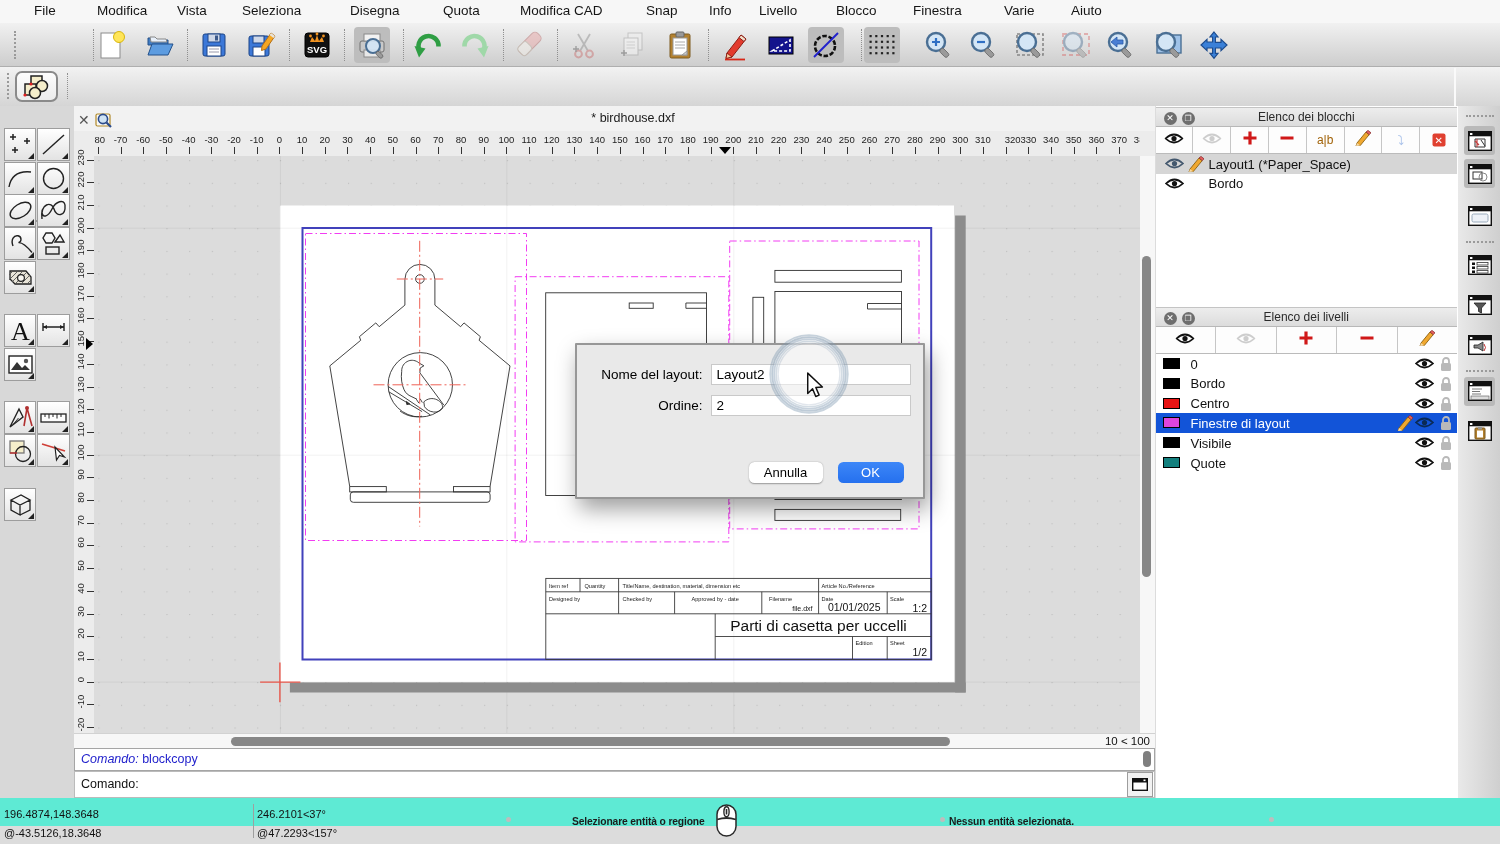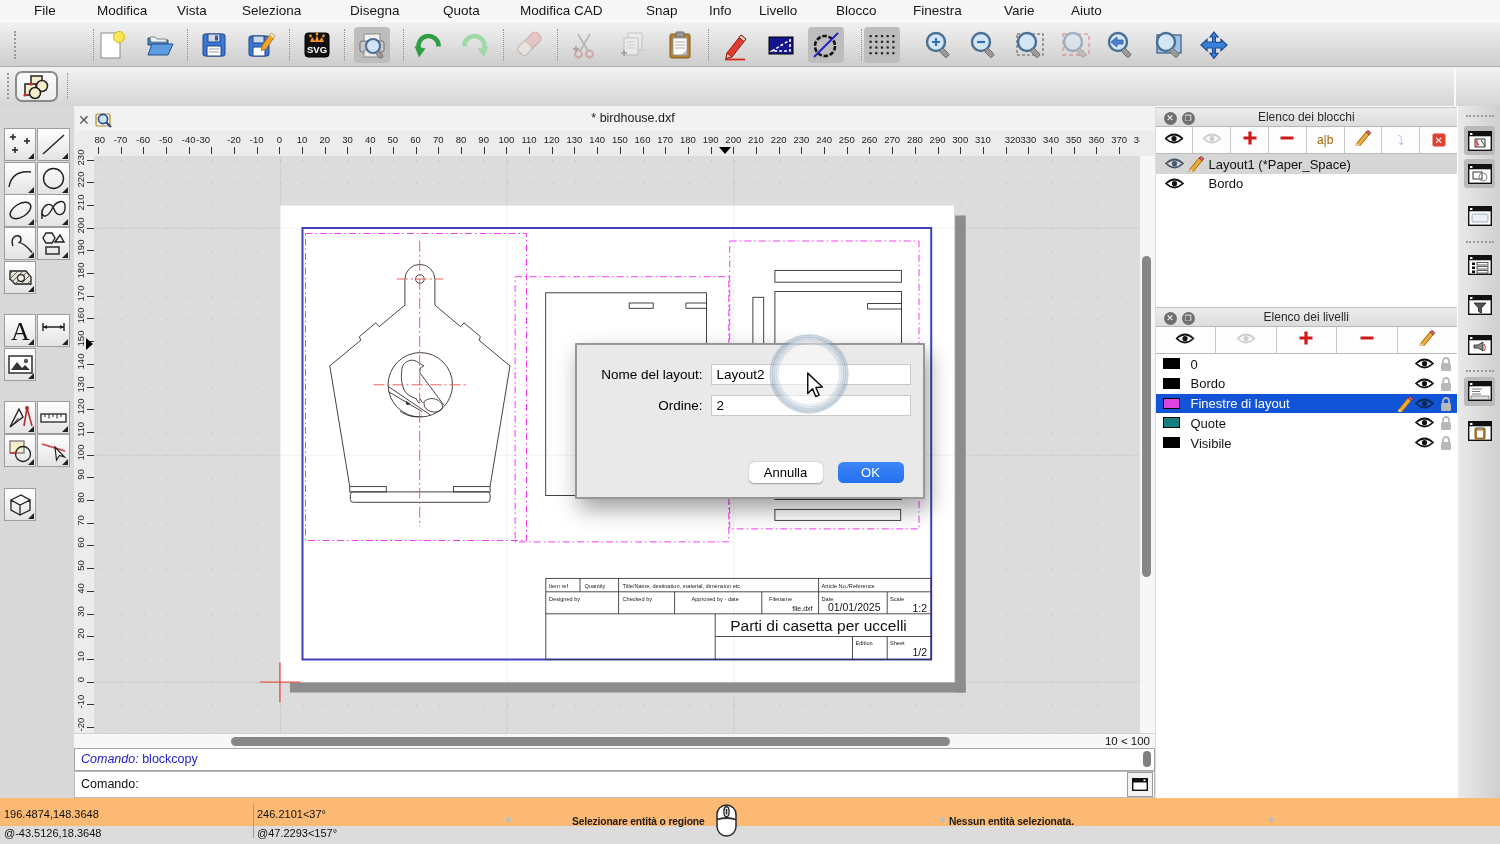--- a/index.html
+++ b/index.html
@@ -64,21 +64,21 @@
   .ptb:last-child { border-right:none; }
   .prow { position:relative; height:19.8px; font-size:13px; color:#111; }
   .prow.sel { background:#d6d6d6; }
   .prow.bluesel { background:#1254d8; color:#fff; }
 
   #rightstrip { position:absolute; left:1457px; top:106px; width:43px; height:692px; background:linear-gradient(90deg,#e9e9e9,#cfcfcf); border-left:1px solid #fff; }
   .wbtn { position:absolute; left:6px; width:31px; height:29px; border-radius:3px; }
   .wbtn.on { background:#b9b9b9; }
 
   
-  #statusbar { position:absolute; left:0; top:798px; width:1500px; height:28px; background:#fdba74; font-size:11px; color:#111; }
+  #statusbar { position:absolute; left:0; top:798px; width:1500px; height:28px; background:#5eead4; font-size:11px; color:#111; }
 
   
   #dialog { position:absolute; left:574.5px; top:342.5px; width:350px; height:156px; background:#e9e9e9;
             border:2px solid #979797; border-radius:1px; box-shadow:4px 10px 22px rgba(0,0,0,0.38); }
   #dialog .lab { position:absolute; font-size:13.5px; color:#000; text-align:right; }
   #dialog .inp { position:absolute; background:#fff; border:1px solid #c9c9c9; font-size:13.5px; color:#000; padding-left:5px; }
   #btn-annulla { position:absolute; left:172px; top:117px; width:74px; height:21px; background:#fff; border-radius:5.5px;
                  box-shadow:0 0.5px 1.5px rgba(0,0,0,0.35); font-size:13px; color:#000; text-align:center; line-height:21px; }
   #btn-ok { position:absolute; left:261px; top:117px; width:66px; height:21px; background:linear-gradient(#3d87f8,#2570ee); border-radius:5.5px;
             font-size:13px; color:#fff; text-align:center; line-height:21px; }
@@ -415,21 +415,21 @@
     <div class="rlab" style="left: 10.84px; top: 3px; width: 30px; text-align: center;">80</div>
     <div class="tick" style="left: 23.84px; top: 16px; width: 1px; height: 7px;"></div>
     <div class="rlab" style="left: 31.535px; top: 3px; width: 30px; text-align: center;">-70</div>
     <div class="tick" style="left: 46.535px; top: 16px; width: 1px; height: 7px;"></div>
     <div class="rlab" style="left: 54.23px; top: 3px; width: 30px; text-align: center;">-60</div>
     <div class="tick" style="left: 69.23px; top: 16px; width: 1px; height: 7px;"></div>
     <div class="rlab" style="left: 76.925px; top: 3px; width: 30px; text-align: center;">-50</div>
     <div class="tick" style="left: 91.925px; top: 16px; width: 1px; height: 7px;"></div>
     <div class="rlab" style="left: 99.62px; top: 3px; width: 30px; text-align: center;">-40</div>
     <div class="tick" style="left: 114.62px; top: 16px; width: 1px; height: 7px;"></div>
-    <div class="rlab" style="left: 122.315px; top: 3px; width: 30px; ">-30</div>
+    <div class="rlab" style="left: 122.315px; top: 3px; width: 30px; text-align: center;">-30</div>
     <div class="tick" style="left: 137.315px; top: 16px; width: 1px; height: 7px;"></div>
     <div class="rlab" style="left: 145.01px; top: 3px; width: 30px; text-align: center;">-20</div>
     <div class="tick" style="left: 160.01px; top: 16px; width: 1px; height: 7px;"></div>
     <div class="rlab" style="left: 167.705px; top: 3px; width: 30px; text-align: center;">-10</div>
     <div class="tick" style="left: 182.705px; top: 16px; width: 1px; height: 7px;"></div>
     <div class="rlab" style="left: 190.4px; top: 3px; width: 30px; text-align: center;">0</div>
     <div class="tick" style="left: 205.4px; top: 16px; width: 1px; height: 7px;"></div>
     <div class="rlab" style="left: 213.095px; top: 3px; width: 30px; text-align: center;">10</div>
     <div class="tick" style="left: 228.095px; top: 16px; width: 1px; height: 7px;"></div>
     <div class="rlab" style="left: 235.79px; top: 3px; width: 30px; text-align: center;">20</div>
@@ -805,52 +805,64 @@
       <span style="position:absolute;left:35px;top:2.5px;">Bordo</span>
       <span style="position:absolute;left:259px;top:3px;"><svg width="19" height="13" viewBox="0 0 19 13">
           <path d="M1,6.5 Q9.5,-1.5 18,6.5 Q9.5,14.5 1,6.5 Z" fill="none" stroke="#111" stroke-width="1.7"></path>
           <circle cx="9.5" cy="6.5" r="2.6" fill="#111"></circle>
         </svg></span>
       <span style="position:absolute;left:283px;top:2px;"><svg width="14" height="16" viewBox="0 0 14 16">
           <path d="M4,7 V5 a3,3 0 0 1 6,0 v2" fill="none" stroke="#b9b9b9" stroke-width="1.8"></path>
           <rect x="2" y="7" width="10" height="8" rx="1.5" fill="#b9b9b9"></rect>
         </svg></span>
     </div>
+    <div class="prow">
+      <span style="position:absolute;left:7px;top:4px;width:17px;height:11px;background:#e81414;border:1px solid #000;"></span>
+      <span style="position:absolute;left:35px;top:2.5px;">Centro</span>
+      <span style="position:absolute;left:259px;top:3px;"><svg width="19" height="13" viewBox="0 0 19 13">
+          <path d="M1,6.5 Q9.5,-1.5 18,6.5 Q9.5,14.5 1,6.5 Z" fill="none" stroke="#111" stroke-width="1.7"></path>
+          <circle cx="9.5" cy="6.5" r="2.6" fill="#111"></circle>
+        </svg></span>
+      <span style="position:absolute;left:283px;top:2px;"><svg width="14" height="16" viewBox="0 0 14 16">
+          <path d="M4,7 V5 a3,3 0 0 1 6,0 v2" fill="none" stroke="#b9b9b9" stroke-width="1.8"></path>
+          <rect x="2" y="7" width="10" height="8" rx="1.5" fill="#b9b9b9"></rect>
+        </svg></span>
+    </div>
     <div class="prow bluesel">
       <span style="position:absolute;left:7px;top:4px;width:17px;height:11px;background:#dd44dd;border:1px solid #000;"></span>
       <span style="position:absolute;left:35px;top:2.5px;">Finestre di layout</span>
       <span style="position:absolute;left:240px;top:2px;"><svg width="18" height="16" viewBox="0 0 18 16">
           <path d="M3,13 L12,2 l3.2,2.6 L6.2,15.6 2,16 Z" fill="#f0a830" stroke="#8a6010" stroke-width="0.9"></path>
           <path d="M12,2 l2,-1.6 3,2.4 -1.8,1.8 Z" fill="#e86060" stroke="#8a3030" stroke-width="0.8"></path>
           <path d="M3,13 l3.2,2.6 L2,16 Z" fill="#f5d9a8"></path>
         </svg></span>
       <span style="position:absolute;left:259px;top:3px;"><svg width="19" height="13" viewBox="0 0 19 13">
           <path d="M1,6.5 Q9.5,-1.5 18,6.5 Q9.5,14.5 1,6.5 Z" fill="none" stroke="#0a2a55" stroke-width="1.7"></path>
           <circle cx="9.5" cy="6.5" r="2.6" fill="#0a2a55"></circle>
         </svg></span>
       <span style="position:absolute;left:283px;top:2px;"><svg width="14" height="16" viewBox="0 0 14 16">
           <path d="M4,7 V5 a3,3 0 0 1 6,0 v2" fill="none" stroke="#b9b9b9" stroke-width="1.8"></path>
           <rect x="2" y="7" width="10" height="8" rx="1.5" fill="#b9b9b9"></rect>
         </svg></span>
     </div>
     <div class="prow">
-      <span style="position:absolute;left:7px;top:4px;width:17px;height:11px;background:#13807e;border:1px solid #000;"></span>
-      <span style="position:absolute;left:35px;top:2.5px;">Quote</span>
+      <span style="position:absolute;left:7px;top:4px;width:17px;height:11px;background:#000;border:1px solid #000;"></span>
+      <span style="position:absolute;left:35px;top:2.5px;">Visibile</span>
       <span style="position:absolute;left:259px;top:3px;"><svg width="19" height="13" viewBox="0 0 19 13">
           <path d="M1,6.5 Q9.5,-1.5 18,6.5 Q9.5,14.5 1,6.5 Z" fill="none" stroke="#111" stroke-width="1.7"></path>
           <circle cx="9.5" cy="6.5" r="2.6" fill="#111"></circle>
         </svg></span>
       <span style="position:absolute;left:283px;top:2px;"><svg width="14" height="16" viewBox="0 0 14 16">
           <path d="M4,7 V5 a3,3 0 0 1 6,0 v2" fill="none" stroke="#b9b9b9" stroke-width="1.8"></path>
           <rect x="2" y="7" width="10" height="8" rx="1.5" fill="#b9b9b9"></rect>
         </svg></span>
     </div>
     <div class="prow">
-      <span style="position:absolute;left:7px;top:4px;width:17px;height:11px;background:#000;border:1px solid #000;"></span>
-      <span style="position:absolute;left:35px;top:2.5px;">Visibile</span>
+      <span style="position:absolute;left:7px;top:4px;width:17px;height:11px;background:#13807e;border:1px solid #000;"></span>
+      <span style="position:absolute;left:35px;top:2.5px;">Quote</span>
       <span style="position:absolute;left:259px;top:3px;"><svg width="19" height="13" viewBox="0 0 19 13">
           <path d="M1,6.5 Q9.5,-1.5 18,6.5 Q9.5,14.5 1,6.5 Z" fill="none" stroke="#111" stroke-width="1.7"></path>
           <circle cx="9.5" cy="6.5" r="2.6" fill="#111"></circle>
         </svg></span>
       <span style="position:absolute;left:283px;top:2px;"><svg width="14" height="16" viewBox="0 0 14 16">
           <path d="M4,7 V5 a3,3 0 0 1 6,0 v2" fill="none" stroke="#b9b9b9" stroke-width="1.8"></path>
           <rect x="2" y="7" width="10" height="8" rx="1.5" fill="#b9b9b9"></rect>
         </svg></span>
     </div>
   </div>

